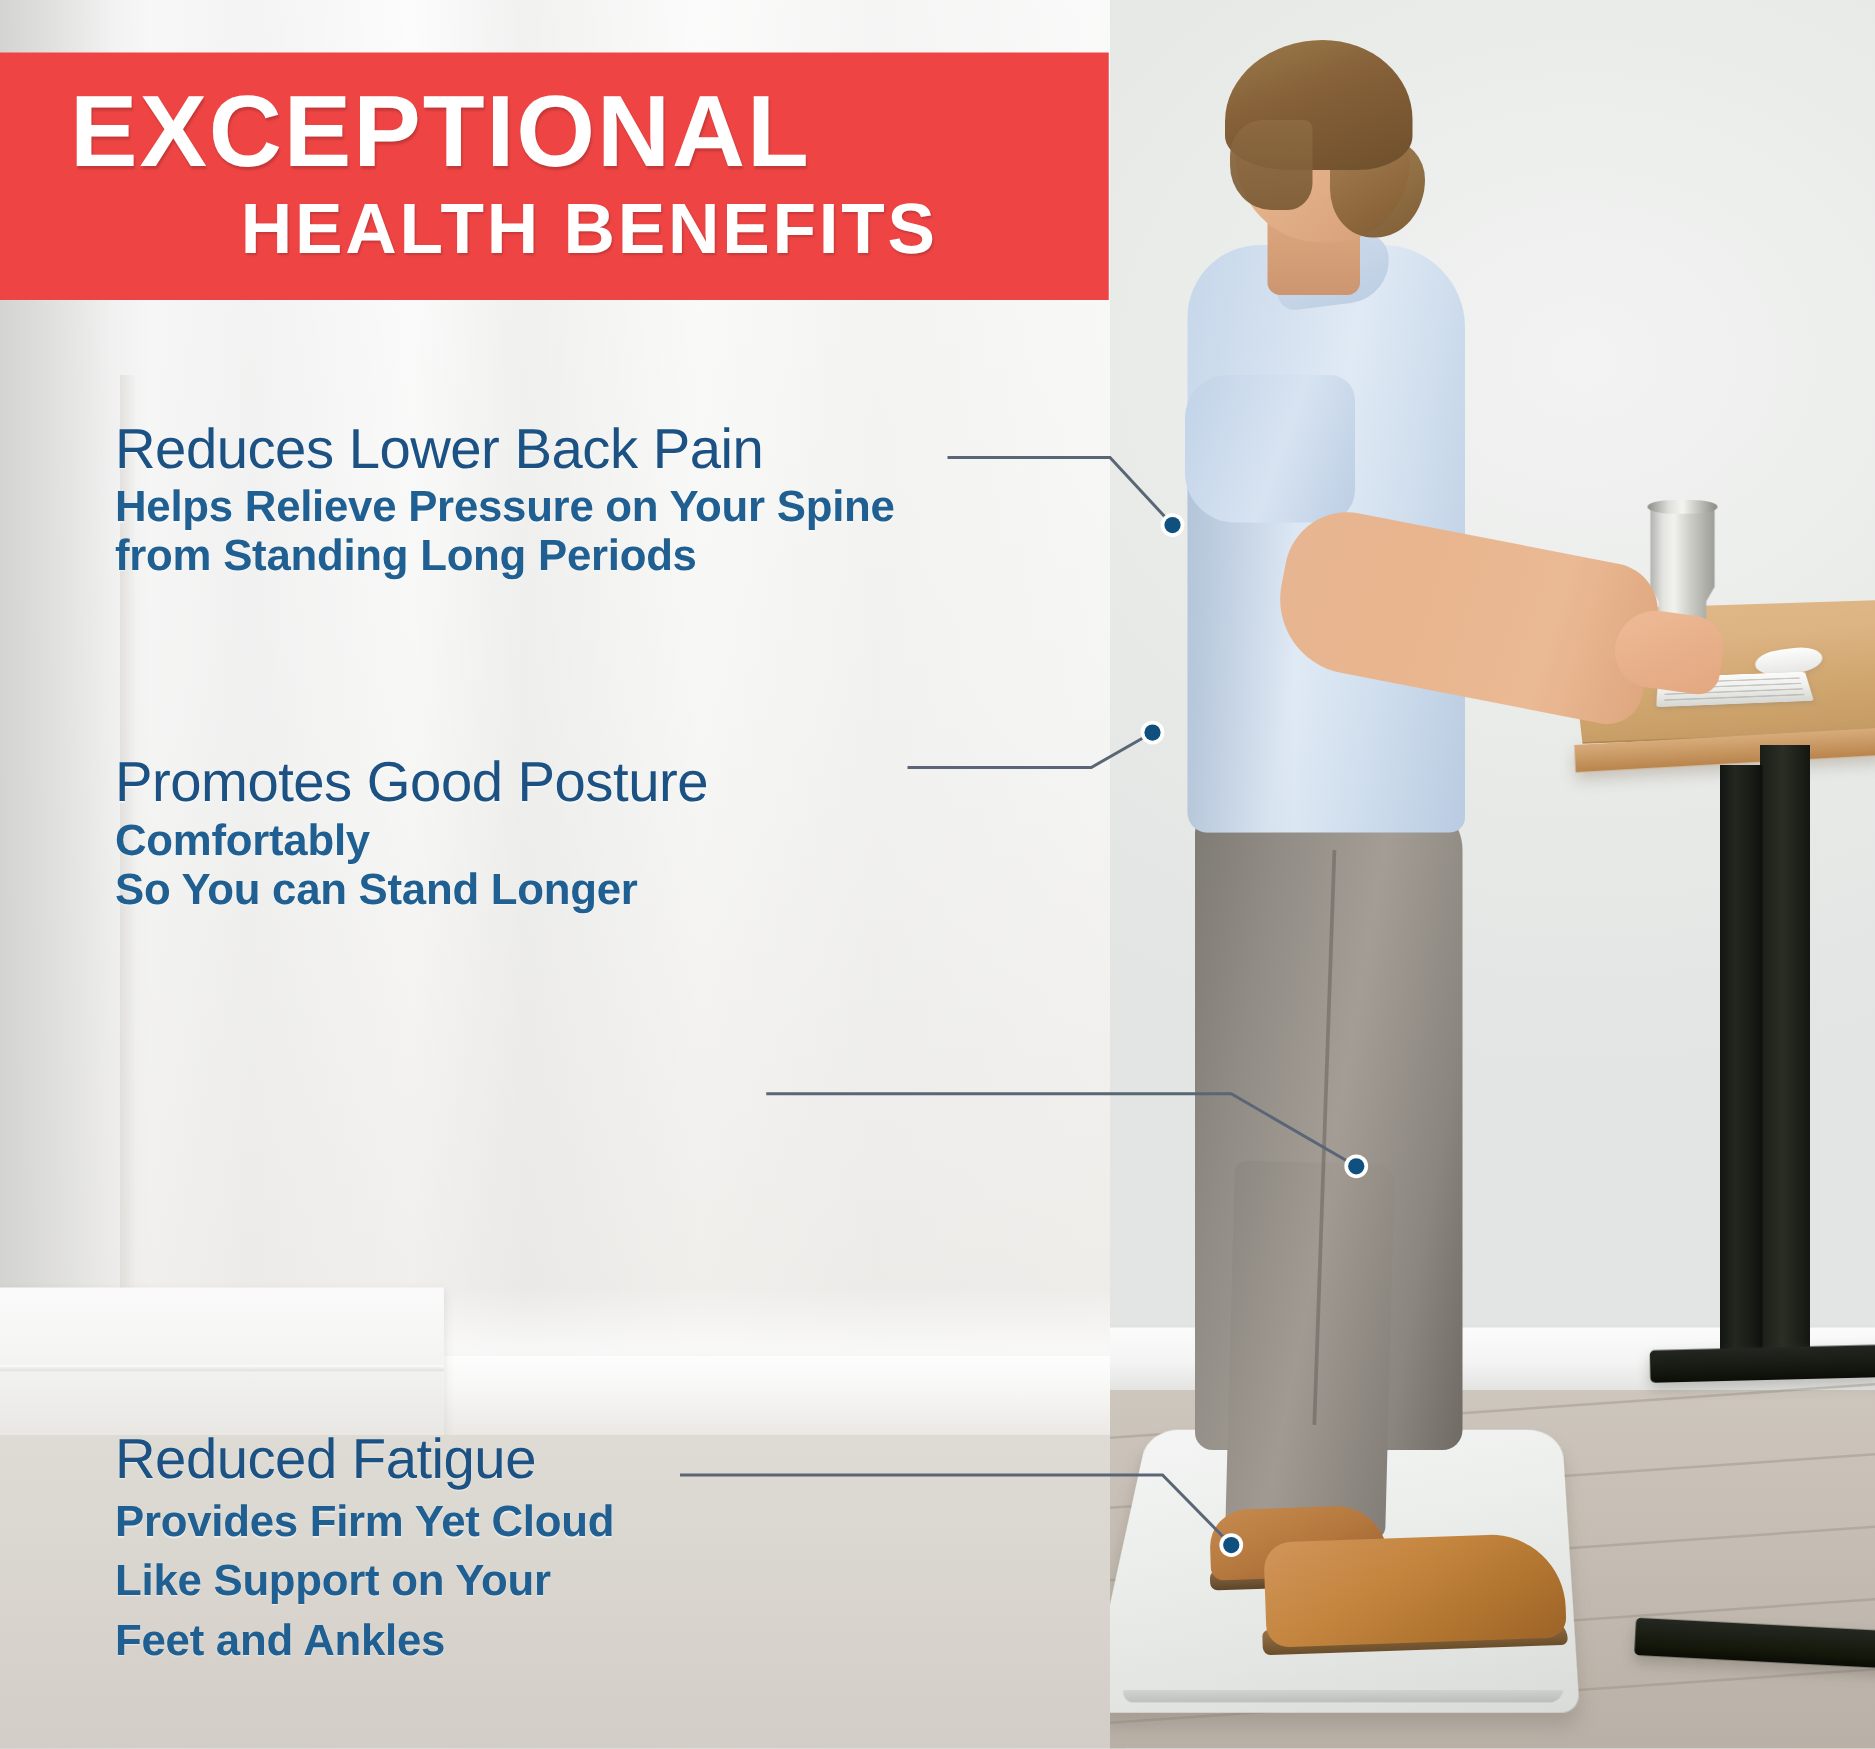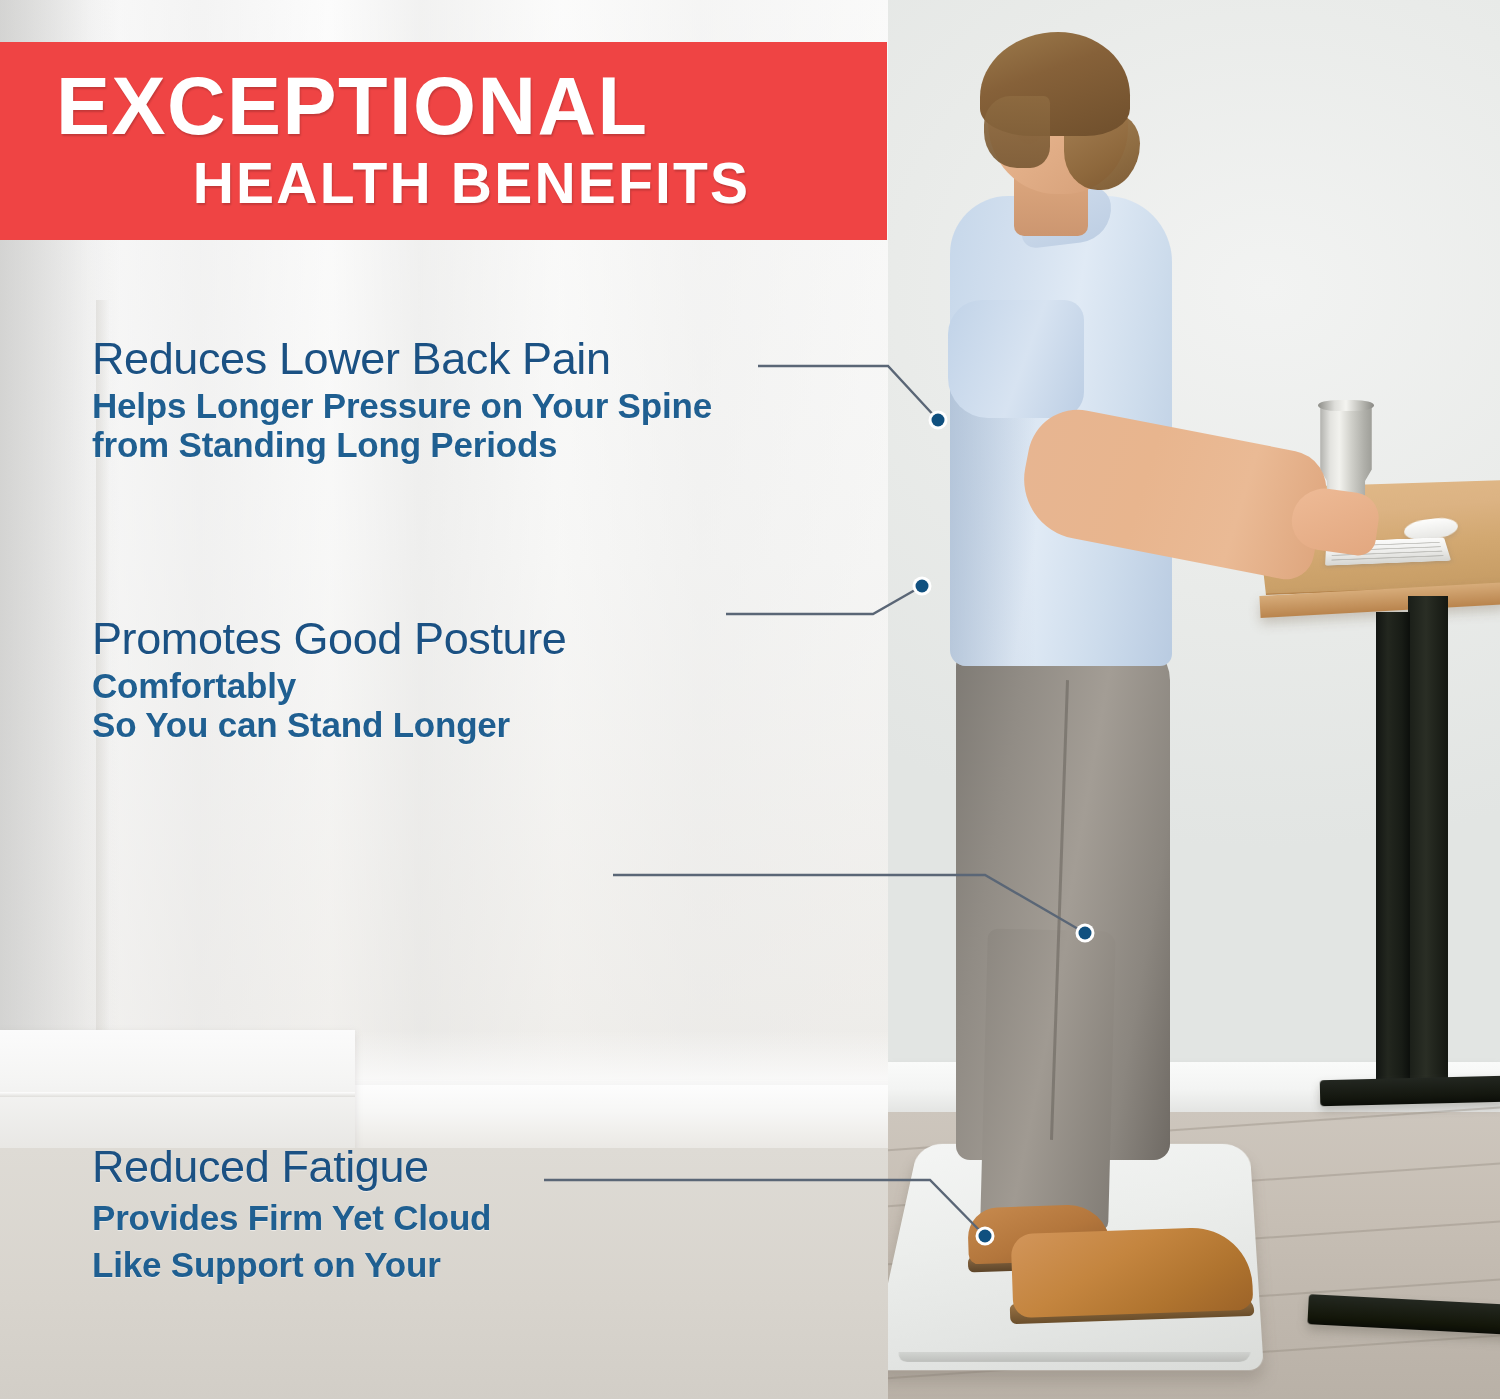--- a/index.html
+++ b/index.html
@@ -91,21 +91,21 @@
   }
   .b-sub{
     color:#1f5f91;font-weight:600;font-size:35px;line-height:1.12;
     letter-spacing:-.2px;margin-top:5px;white-space:nowrap;
     text-shadow:0 1px 1px rgba(255,255,255,.5);
   }
   .b-sub.loose{line-height:1.35;}
   .b-sub div{white-space:nowrap;}
 
   #benefit-0{top:336px;}
-  #benefit-1{top:616px;}
+  #benefit-1{top:603px;}
   #benefit-2{top:852px;}
   #benefit-3{top:1144px;}
 
   
   .leaders{position:absolute;left:0;top:0;width:1500px;height:1399px;pointer-events:none;}
 
   
   .photo{
     position:absolute;left:888px;top:0;width:612px;height:1399px;overflow:hidden;
     background:linear-gradient(180deg,#eceeec 0%,#e9ebe9 55%,#e6e8e6 74%,#e6e8e6 100%);
@@ -393,39 +393,40 @@
   </div>
 
   <div class="banner">
     <div class="banner-l1">EXCEPTIONAL</div>
     <div class="banner-l2">HEALTH BENEFITS</div>
   </div>
 
   <div class="benefit" id="benefit-0">
     <div class="b-title">Reduces Lower Back Pain</div>
     <div class="b-sub">
-      <div>Helps Longer Pressure on Your Spine</div>
+      <div>Helps Relieve Pressure on Your Spine</div>
       <div>from Standing Long Periods</div>
     </div>
   </div>
 
   <div class="benefit" id="benefit-1">
     <div class="b-title">Promotes Good Posture</div>
     <div class="b-sub">
       <div>Comfortably</div>
       <div>So You can Stand Longer</div>
     </div>
   </div>
 
 
   <div class="benefit" id="benefit-3">
     <div class="b-title">Reduced Fatigue</div>
     <div class="b-sub loose">
       <div>Provides Firm Yet Cloud</div>
       <div>Like Support on Your</div>
+      <div>Feet and Ankles</div>
     </div>
   </div>
 
   <svg class="leaders" viewBox="0 0 1500 1399">
 
     <polyline points="758,366 888,366 938,420" fill="none" stroke="#5a6676" stroke-width="2.4"></polyline>
     <circle cx="938" cy="420" r="9.5" fill="#ffffff"></circle>
     <circle cx="938" cy="420" r="6.5" fill="#10507f"></circle>
 
     <polyline points="726,614 873,614 922,586" fill="none" stroke="#5a6676" stroke-width="2.4"></polyline>

